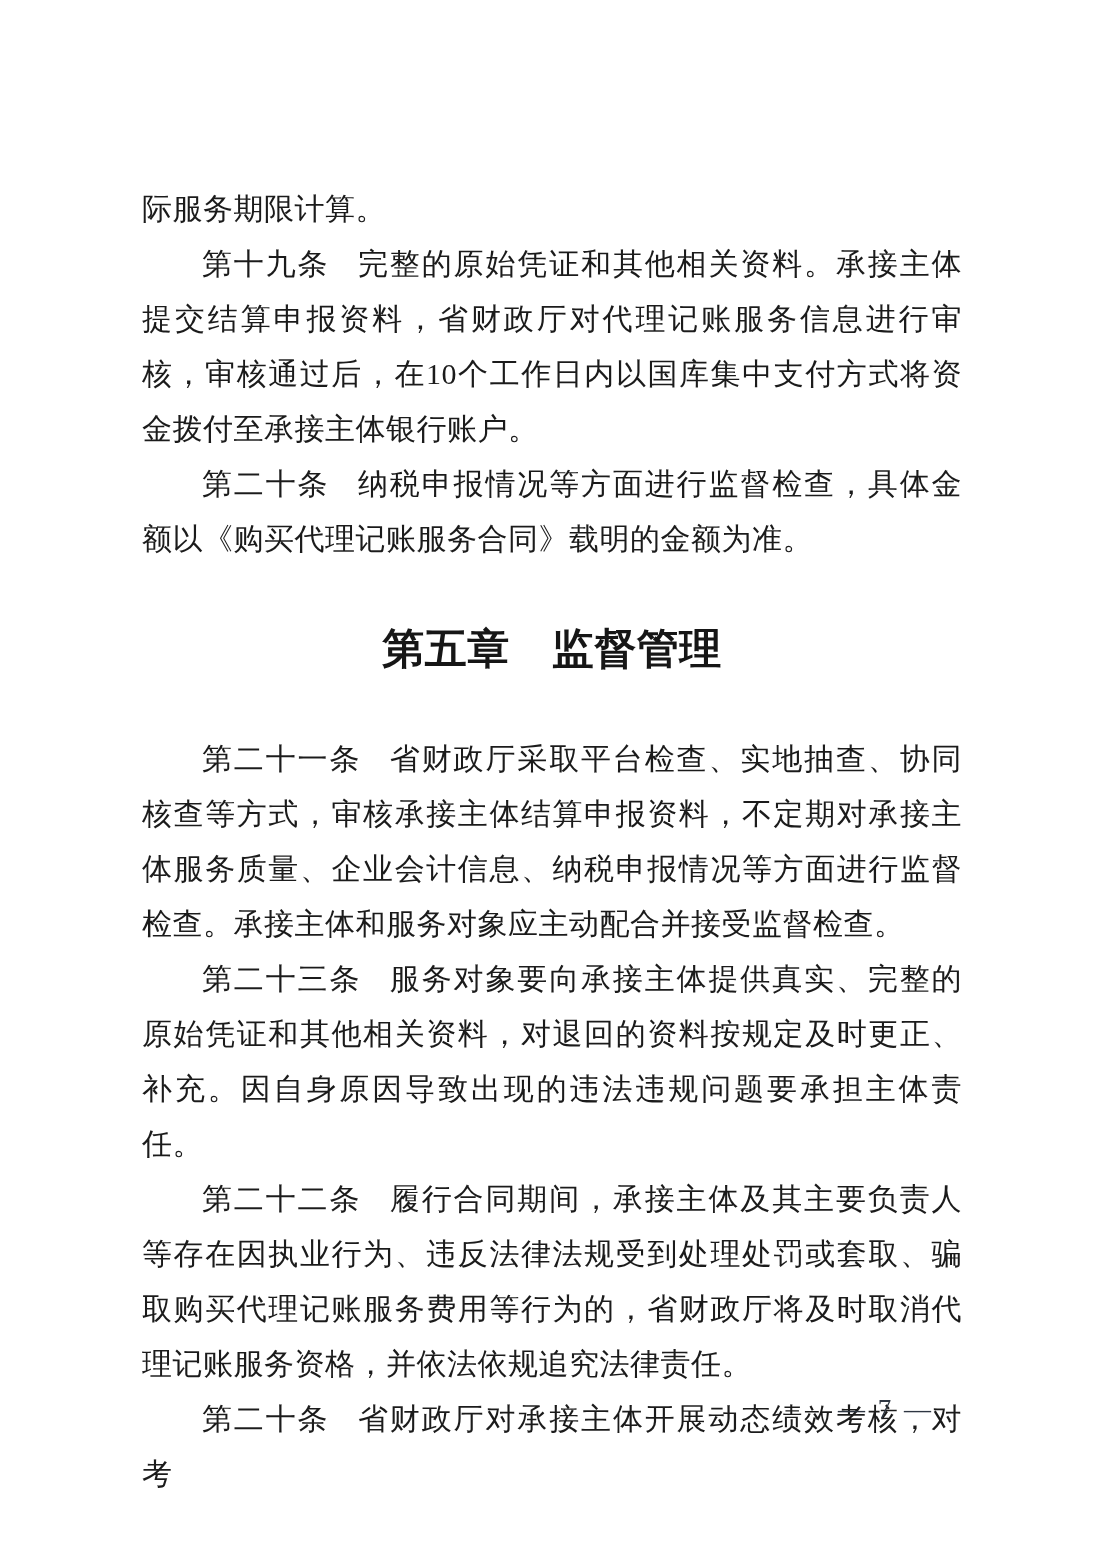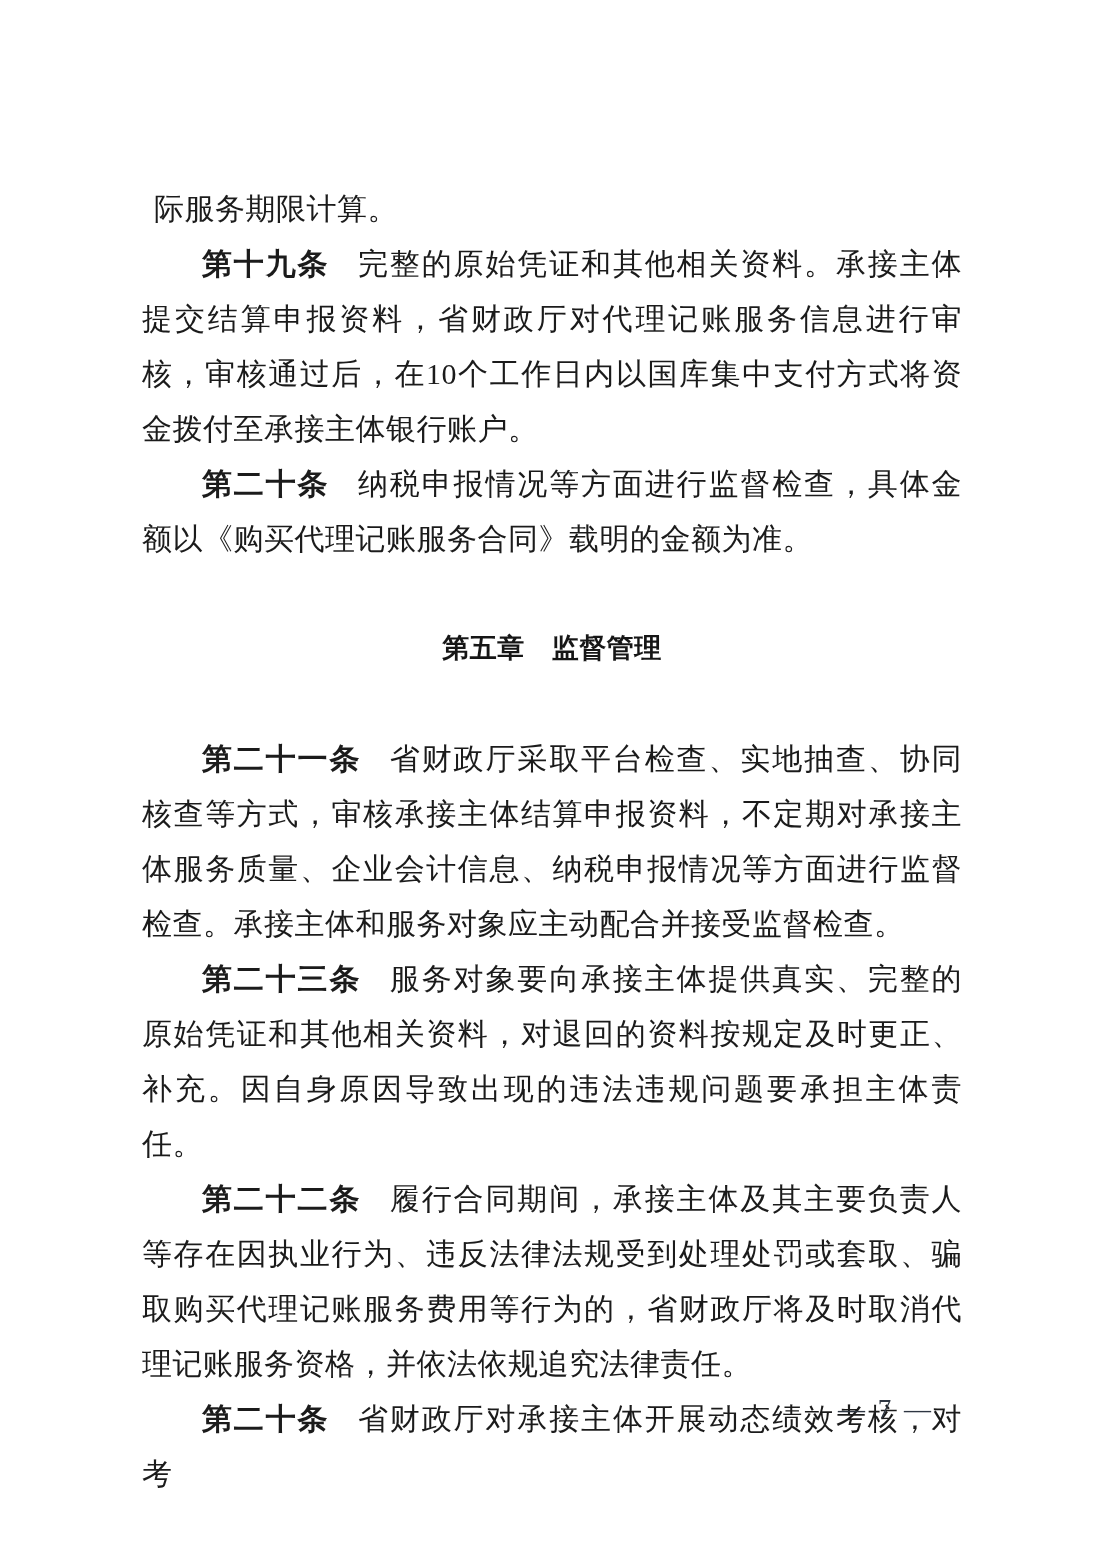--- a/index.html
+++ b/index.html
@@ -30,30 +30,29 @@
     text-align: justify;
     text-justify: inter-ideograph;
     letter-spacing: 0.5px;
   }
   .content p {
     margin: 0;
     text-indent: 2em;
   }
   .content p.no-indent {
     text-indent: 0;
-    margin-left: 12px;
   }
   .article-label {
     font-family: "Liberation Sans", "DejaVu Sans", sans-serif;
-    font-weight: bold;
+    font-weight: normal;
     margin-right: 0.95em;
   }
   .chapter-heading {
     margin: 55px 0;
-    font-size: 27px;
+    font-size: 42px;
     line-height: 55px;
     text-align: center;
     text-indent: 0;
     font-family: "Liberation Sans", "DejaVu Sans", sans-serif;
     font-weight: bold;
     color: #161616;
   }
   .chapter-gap {
     display: inline-block;
     width: 1em;

